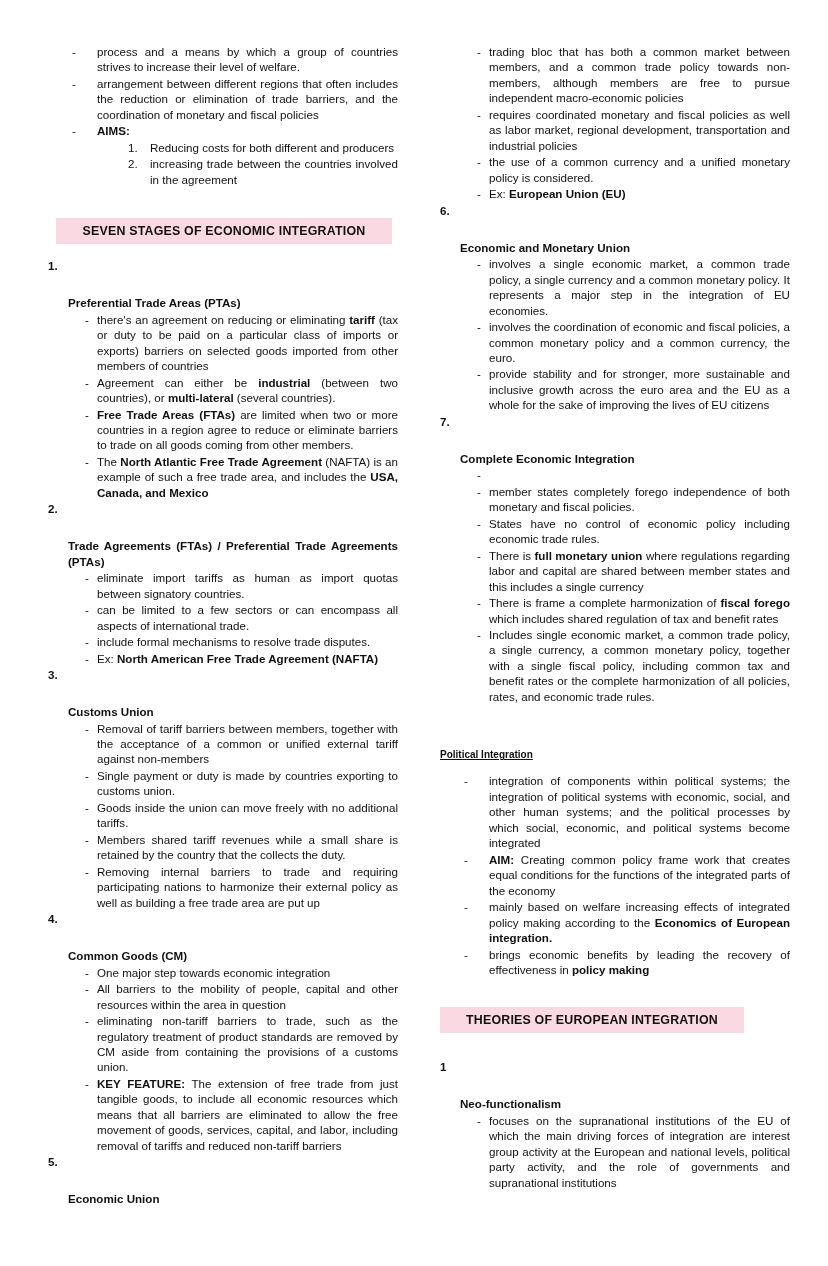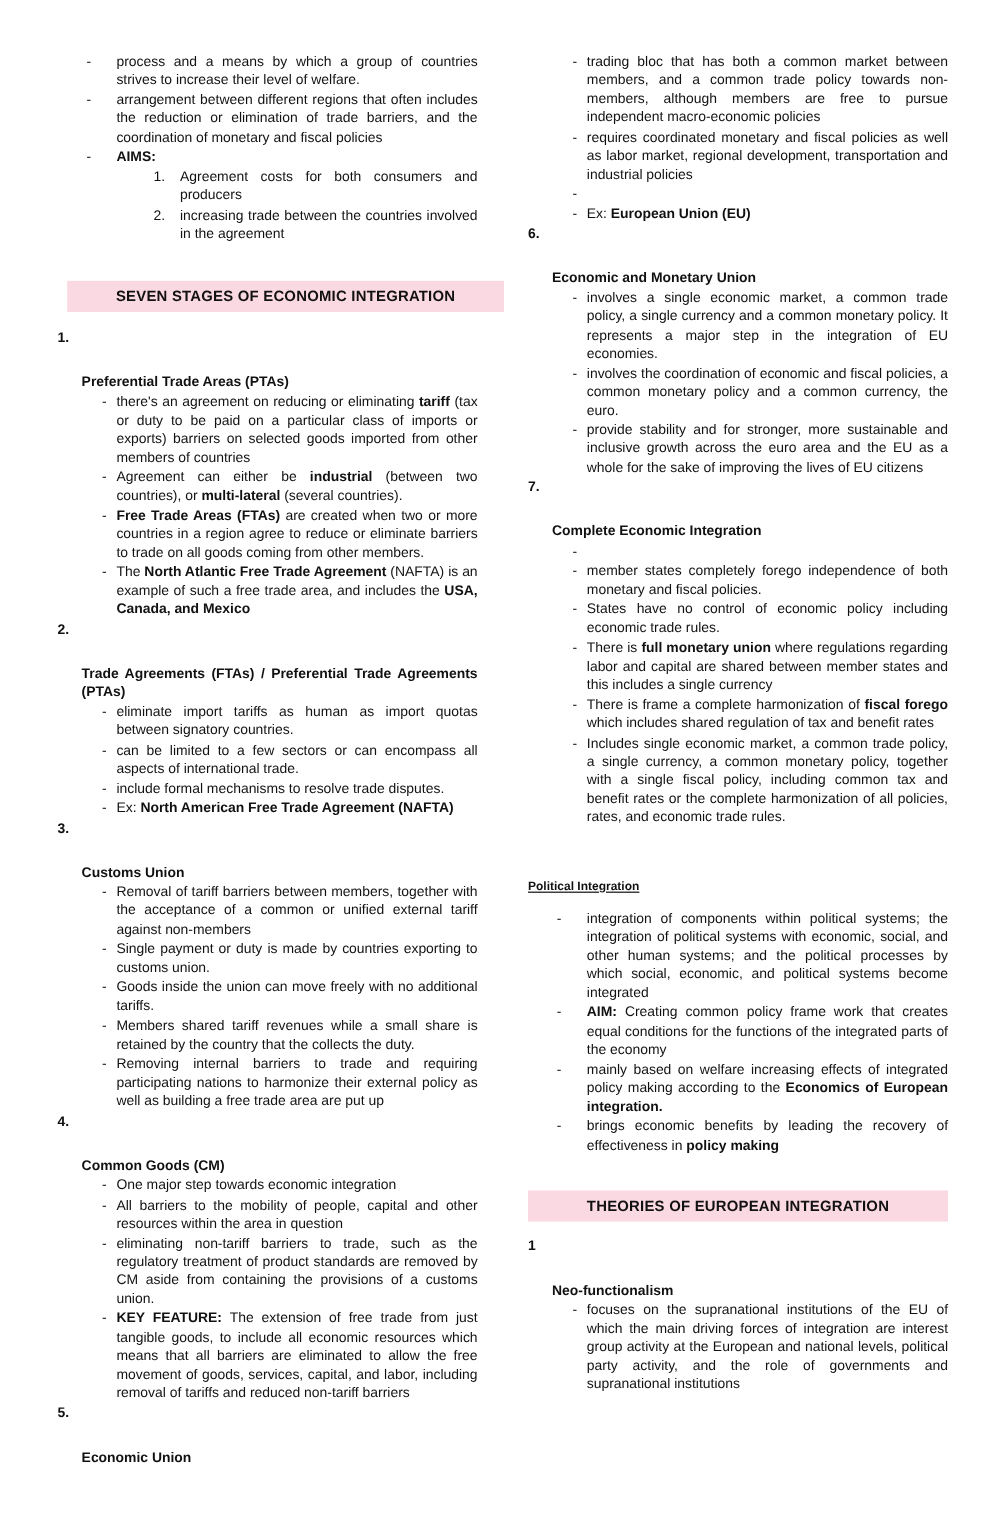--- a/index.html
+++ b/index.html
@@ -65,22 +65,22 @@
   
   .banner {
     background: #fbd9e3;
     text-align: center;
     font-weight: bold;
     font-size: 12.4px;
     letter-spacing: 0.2px;
     padding: 6px 4px 6px 4px;
     box-sizing: border-box;
   }
-  .banner-left  { margin: 31px 0 14px 8px; width: 364px; }
-  .banner-right { margin: 30px 0 13px 0px; width: 350px; }
+  .banner-left  { margin: 31px 0 14px 8px; width: 336px; }
+  .banner-right { margin: 30px 0 26px 0px; width: 304px; }
 
   
   .subhead {
     font-weight: bold;
     font-size: 10px;
     margin: 0 0 13px 0;
     text-decoration: underline;
   }
 
   .spacer-lg { height: 44px; }
@@ -102,21 +102,21 @@
             <div class="txt"><span>arrangement between different regions that often includes the reduction or elimination of trade barriers, and the coordination of monetary and fiscal policies</span></div>
           </div>
           <div class="row lvl-dash">
             <div class="dash">-</div>
             <div class="txt"><b>AIMS:</b></div>
           </div>
         </div>
       <div id="left-aims">
           <div class="row lvl-subnum">
             <div class="dash">1.</div>
-            <div class="txt"><span>Agreement costs for both consumers and producers</span></div>
+            <div class="txt"><span>Reducing costs for both different and producers</span></div>
           </div>
           <div class="row lvl-subnum">
             <div class="dash">2.</div>
             <div class="txt"><span>increasing trade between the countries involved in the agreement</span></div>
           </div>
         </div>
 
       <div class="banner banner-left">SEVEN STAGES OF ECONOMIC INTEGRATION</div>
 
       <div id="left-stages">
@@ -127,21 +127,21 @@
           <div class="row lvl-subdash">
             <div class="dash">-</div>
             <div class="txt"><span>there's an agreement on reducing or eliminating </span><b>tariff</b><span> (tax or duty to be paid on a particular class of imports or exports) barriers on selected goods imported from other members of countries</span></div>
           </div>
           <div class="row lvl-subdash">
             <div class="dash">-</div>
             <div class="txt"><span>Agreement can either be </span><b>industrial</b><span> (between two countries), or </span><b>multi-lateral</b><span> (several countries).</span></div>
           </div>
           <div class="row lvl-subdash">
             <div class="dash">-</div>
-            <div class="txt"><b>Free Trade Areas (FTAs)</b><span> are created when two or more countries in a region agree to reduce or eliminate barriers to trade on all goods coming from other members.</span></div>
+            <div class="txt"><b>Free Trade Areas (FTAs)</b><span> are limited when two or more countries in a region agree to reduce or eliminate barriers to trade on all goods coming from other members.</span></div>
           </div>
           <div class="row lvl-subdash">
             <div class="dash">-</div>
             <div class="txt"><span>The </span><b>North Atlantic Free Trade Agreement</b><span> (NAFTA) is an example of such a free trade area, and includes the </span><b>USA, Canada, and Mexico</b></div>
           </div>
           <div class="row lvl-num">
             <div class="dash">2.</div>
             <div class="txt"><b>Trade Agreements (FTAs) / Preferential Trade Agreements (PTAs)</b></div>
           </div>
           <div class="row lvl-subdash">
@@ -216,20 +216,21 @@
           <div class="row lvl-subdash">
             <div class="dash">-</div>
             <div class="txt"><span>trading bloc that has both a common market between members, and a common trade policy towards non-members, although members are free to pursue independent macro-economic policies</span></div>
           </div>
           <div class="row lvl-subdash">
             <div class="dash">-</div>
             <div class="txt"><span>requires coordinated monetary and fiscal policies as well as labor market, regional development, transportation and industrial policies</span></div>
           </div>
           <div class="row lvl-subdash">
             <div class="dash">-</div>
+            <div class="txt"><span>the use of a common currency and a unified monetary policy is considered.</span></div>
           </div>
           <div class="row lvl-subdash">
             <div class="dash">-</div>
             <div class="txt"><span>Ex: </span><b>European Union (EU)</b></div>
           </div>
         </div>
       <div id="right-stages">
           <div class="row lvl-num">
             <div class="dash">6.</div>
             <div class="txt"><b>Economic and Monetary Union</b></div>

